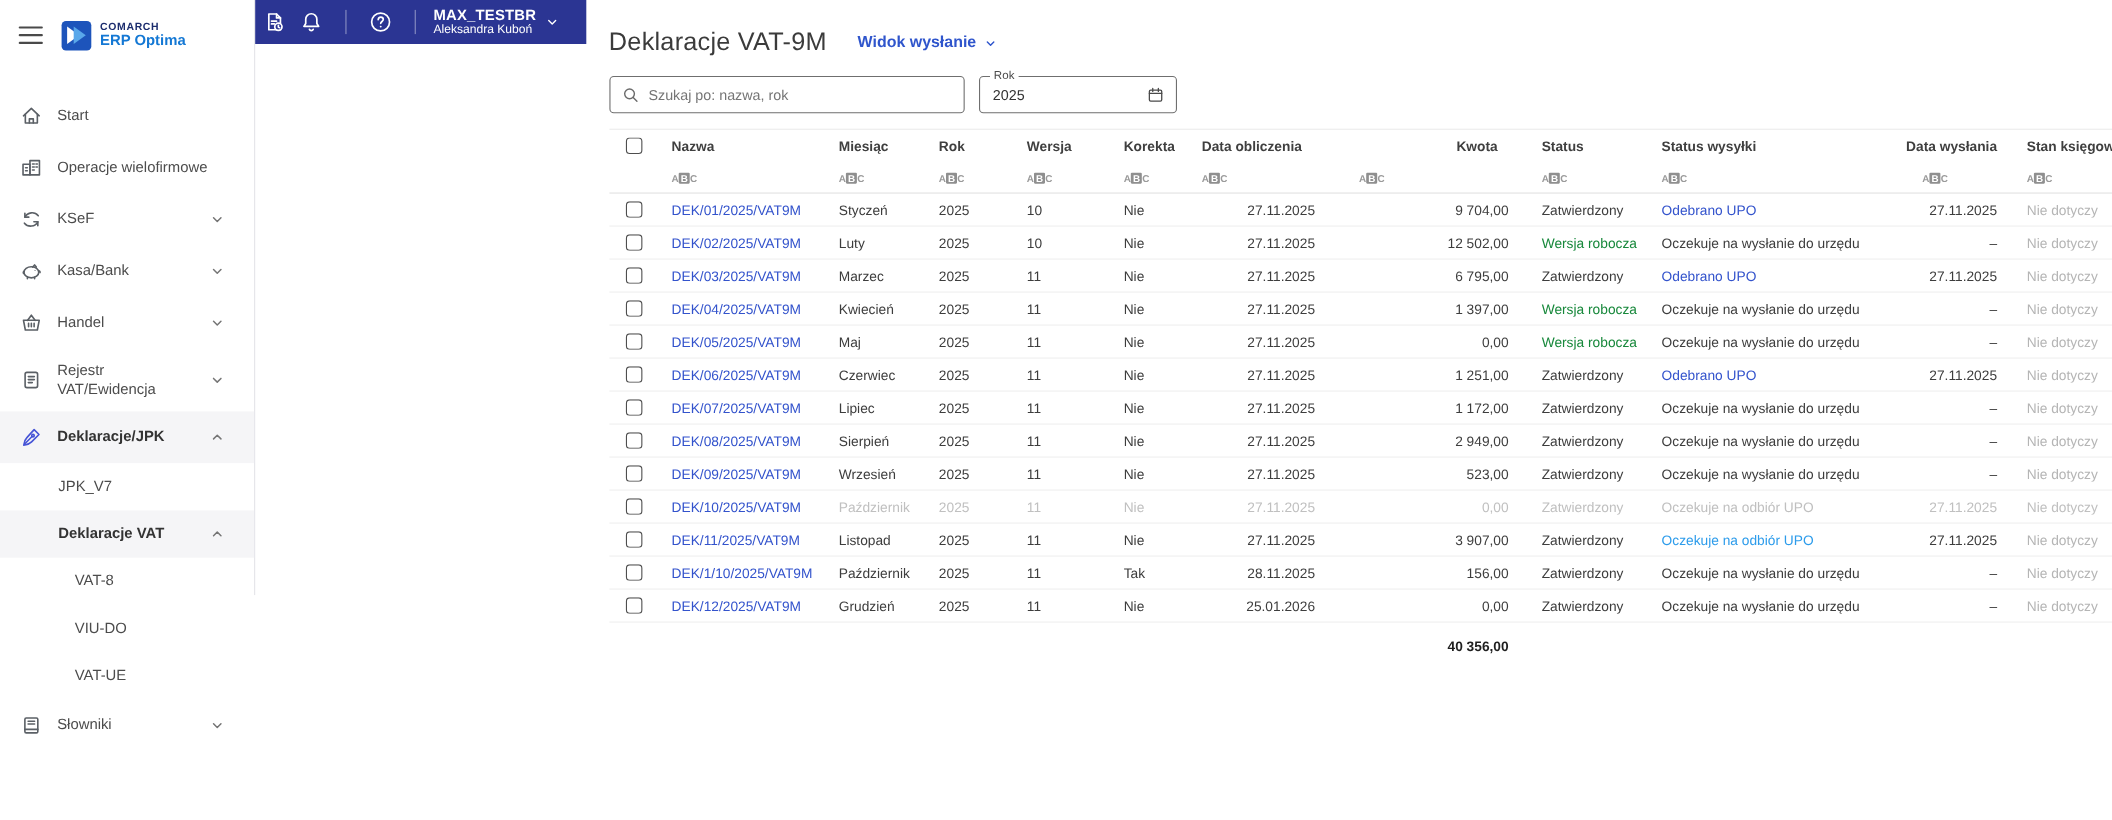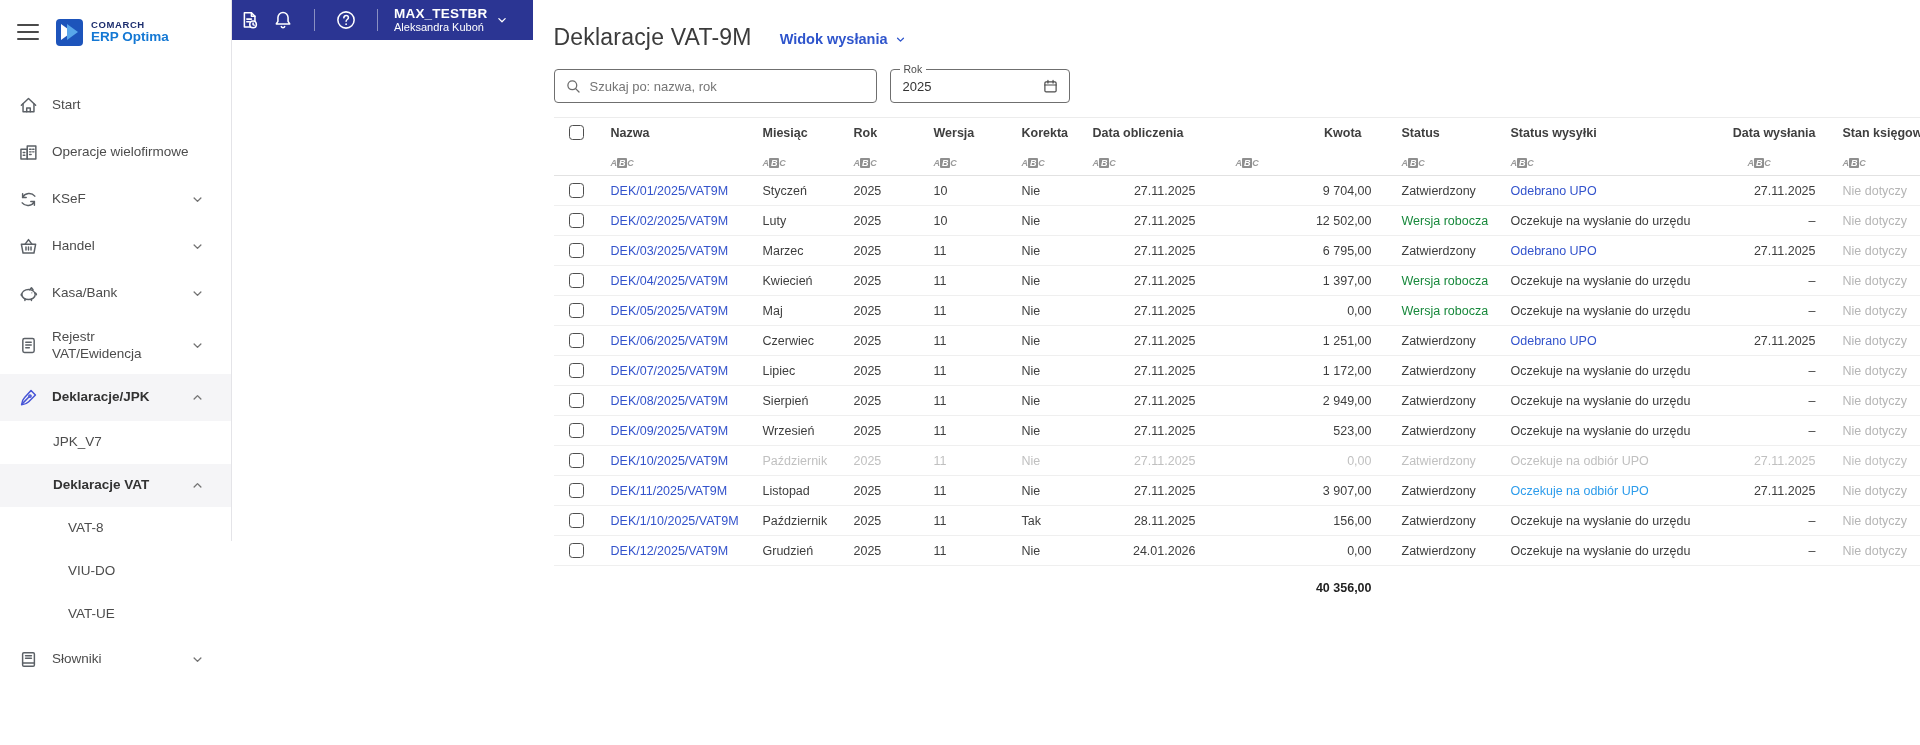--- a/index.html
+++ b/index.html
@@ -77,21 +77,21 @@
   .h-kwota  { text-align: right; padding-right: 12px; }
   .c-status { padding-left: 28px; }
   .c-wysylka{ padding-left: 9px; }
   .c-datawys{ text-align: right; padding-right: 5px; }
   .c-stan   { padding-left: 22px; }
   .f-kwota  { padding-left: 12px; }
   .f-datawys{ text-align: left; padding-left: 32px; }
   .c-menu   { display: flex; justify-content: center; padding-left: 0; }
 
   .checkbox { width: 15px; height: 15px; border: 1.8px solid #4e4e4e; border-radius: 3.5px; background: #fff; display: inline-block; cursor: pointer; }
-  .abc { font-size: 9px; font-weight: 600; color: #9a9a9a; letter-spacing: .4px; cursor: pointer; display: inline-block; font-style: italic; }
+  .abc { font-size: 9px; font-weight: 600; color: #9a9a9a; letter-spacing: .4px; cursor: pointer; display: inline-block; }
   .abc .mid { background: #8f8f8f; color: #fff; padding: 0 1.5px; border-radius: 1px; }
   .doclink { color: #3353cc; text-decoration: none; cursor: pointer; }
   .st-green { color: #17883b; }
   .wy-link { color: #3353cc; cursor: pointer; }
   .wy-light { color: #2d9ceb; cursor: pointer; }
   .dots { display: inline-flex; flex-direction: column; gap: 2.5px; cursor: pointer; padding: 3px; }
   .dots i { width: 4px; height: 4px; border-radius: 50%; background: #2f55cc; }
   .trow.muted .cell, .trow.muted .c-status, .trow.muted .wy-plain,
   .trow.muted .c-miesiac, .trow.muted .c-datawys { color: #c0c0c0; }
   .trow.muted .wy-plain { color: #c0c0c0; }
@@ -160,41 +160,41 @@
           <span class="s-label">KSeF</span>
           <span class="s-chev">
             <svg width="15" height="15" viewBox="0 0 20 20" fill="none" stroke="#757575" stroke-width="1.8" stroke-linecap="round" stroke-linejoin="round" style="transform:rotate(0deg)">
               <path d="M5.5 8l4.5 4.5L14.5 8"></path>
             </svg>
           </span>
         </div>
         <div class="side-item lvl1">
           <span class="s-icon">
             <svg width="21" height="21" viewBox="0 0 20 20" fill="none" stroke="#5b6066" stroke-width="1.4" stroke-linecap="round" stroke-linejoin="round">
+              <ellipse cx="10" cy="11" rx="6.4" ry="4.8"></ellipse>
+              <path d="M16.2 9.6c.9.1 1.4.8 1.3 1.6M6.6 15.3v1.3M12.8 15.3v1.3M11.2 6.5l1.6-1.9 1.5 1.9M3.7 10.4c-.9.2-.9 1.4-.1 1.6"></path>
+              <circle cx="13.2" cy="9.4" r=".5" fill="#5b6066" stroke="none"></circle>
+            </svg>
+          </span>
+          <span class="s-label">Kasa/Bank</span>
+          <span class="s-chev">
+            <svg width="15" height="15" viewBox="0 0 20 20" fill="none" stroke="#757575" stroke-width="1.8" stroke-linecap="round" stroke-linejoin="round" style="transform:rotate(0deg)">
+              <path d="M5.5 8l4.5 4.5L14.5 8"></path>
+            </svg>
+          </span>
+        </div>
+        <div class="side-item lvl1">
+          <span class="s-icon">
+            <svg width="21" height="21" viewBox="0 0 20 20" fill="none" stroke="#5b6066" stroke-width="1.4" stroke-linecap="round" stroke-linejoin="round">
               <path d="M3.2 7.8h13.6l-1.6 8.4H4.8z"></path>
               <path d="M6.8 7.8 10 3.4l3.2 4.4"></path>
               <path d="M7.6 10.4v3M10 10.4v3M12.4 10.4v3"></path>
             </svg>
           </span>
           <span class="s-label">Handel</span>
-          <span class="s-chev">
-            <svg width="15" height="15" viewBox="0 0 20 20" fill="none" stroke="#757575" stroke-width="1.8" stroke-linecap="round" stroke-linejoin="round" style="transform:rotate(0deg)">
-              <path d="M5.5 8l4.5 4.5L14.5 8"></path>
-            </svg>
-          </span>
-        </div>
-        <div class="side-item lvl1">
-          <span class="s-icon">
-            <svg width="21" height="21" viewBox="0 0 20 20" fill="none" stroke="#5b6066" stroke-width="1.4" stroke-linecap="round" stroke-linejoin="round">
-              <ellipse cx="10" cy="11" rx="6.4" ry="4.8"></ellipse>
-              <path d="M16.2 9.6c.9.1 1.4.8 1.3 1.6M6.6 15.3v1.3M12.8 15.3v1.3M11.2 6.5l1.6-1.9 1.5 1.9M3.7 10.4c-.9.2-.9 1.4-.1 1.6"></path>
-              <circle cx="13.2" cy="9.4" r=".5" fill="#5b6066" stroke="none"></circle>
-            </svg>
-          </span>
-          <span class="s-label">Kasa/Bank</span>
           <span class="s-chev">
             <svg width="15" height="15" viewBox="0 0 20 20" fill="none" stroke="#757575" stroke-width="1.8" stroke-linecap="round" stroke-linejoin="round" style="transform:rotate(0deg)">
               <path d="M5.5 8l4.5 4.5L14.5 8"></path>
             </svg>
           </span>
         </div>
         <div class="side-item lvl1 tall">
           <span class="s-icon">
             <svg width="21" height="21" viewBox="0 0 20 20" fill="none" stroke="#5b6066" stroke-width="1.4" stroke-linecap="round" stroke-linejoin="round">
               <rect x="4.6" y="3.4" width="10.8" height="13.2" rx="1.6"></rect>
@@ -300,21 +300,21 @@
               <path d="M5.5 8l4.5 4.5L14.5 8"></path>
             </svg>
         </span>
       </span>
     </header>
 
     <div class="content">
       <div class="title-row">
         <h1 class="page-title">Deklaracje VAT-9M</h1>
         <span class="view-link">
-          <span>Widok wysłania</span>
+          <span>Widok wysłanie</span>
           <svg width="13" height="13" viewBox="0 0 20 20" fill="none" stroke="#2f55cc" stroke-width="2" stroke-linecap="round" stroke-linejoin="round">
               <path d="M5.5 8l4.5 4.5L14.5 8"></path>
             </svg>
         </span>
         <span class="export-btn">
           <svg width="17" height="17" viewBox="0 0 20 20" fill="none" stroke="#4a4a4a" stroke-width="1.5" stroke-linecap="round" stroke-linejoin="round">
             <path d="M5 8.8v7h10v-7"></path>
               <path d="M10 11.6V3.4"></path>
               <path d="M7.4 5.8 10 3.2l2.6 2.6"></path>
           </svg>
@@ -678,21 +678,21 @@
 
   <div class="tgrid trow">
     <div class="cell c-check">
                 <span class="checkbox"></span>
               </div>
     <div class="cell"><span class="doclink">DEK/12/2025/VAT9M</span></div>
     <div class="cell c-miesiac">Grudzień</div>
     <div class="cell">2025</div>
     <div class="cell">11</div>
     <div class="cell">Nie</div>
-    <div class="cell c-dataobl">24.01.2026</div>
+    <div class="cell c-dataobl">25.01.2026</div>
     <div class="cell c-kwota">0,00</div>
     <div class="cell c-status st-dark">Zatwierdzony</div>
     <div class="cell c-wysylka wy-plain">Oczekuje na wysłanie do urzędu</div>
     <div class="cell c-datawys">–</div>
     <div class="cell c-stan gray-txt">Nie dotyczy</div>
     <div class="cell c-menu">
                 <span class="dots">
                   <i></i>
                   <i></i>
                   <i></i>

